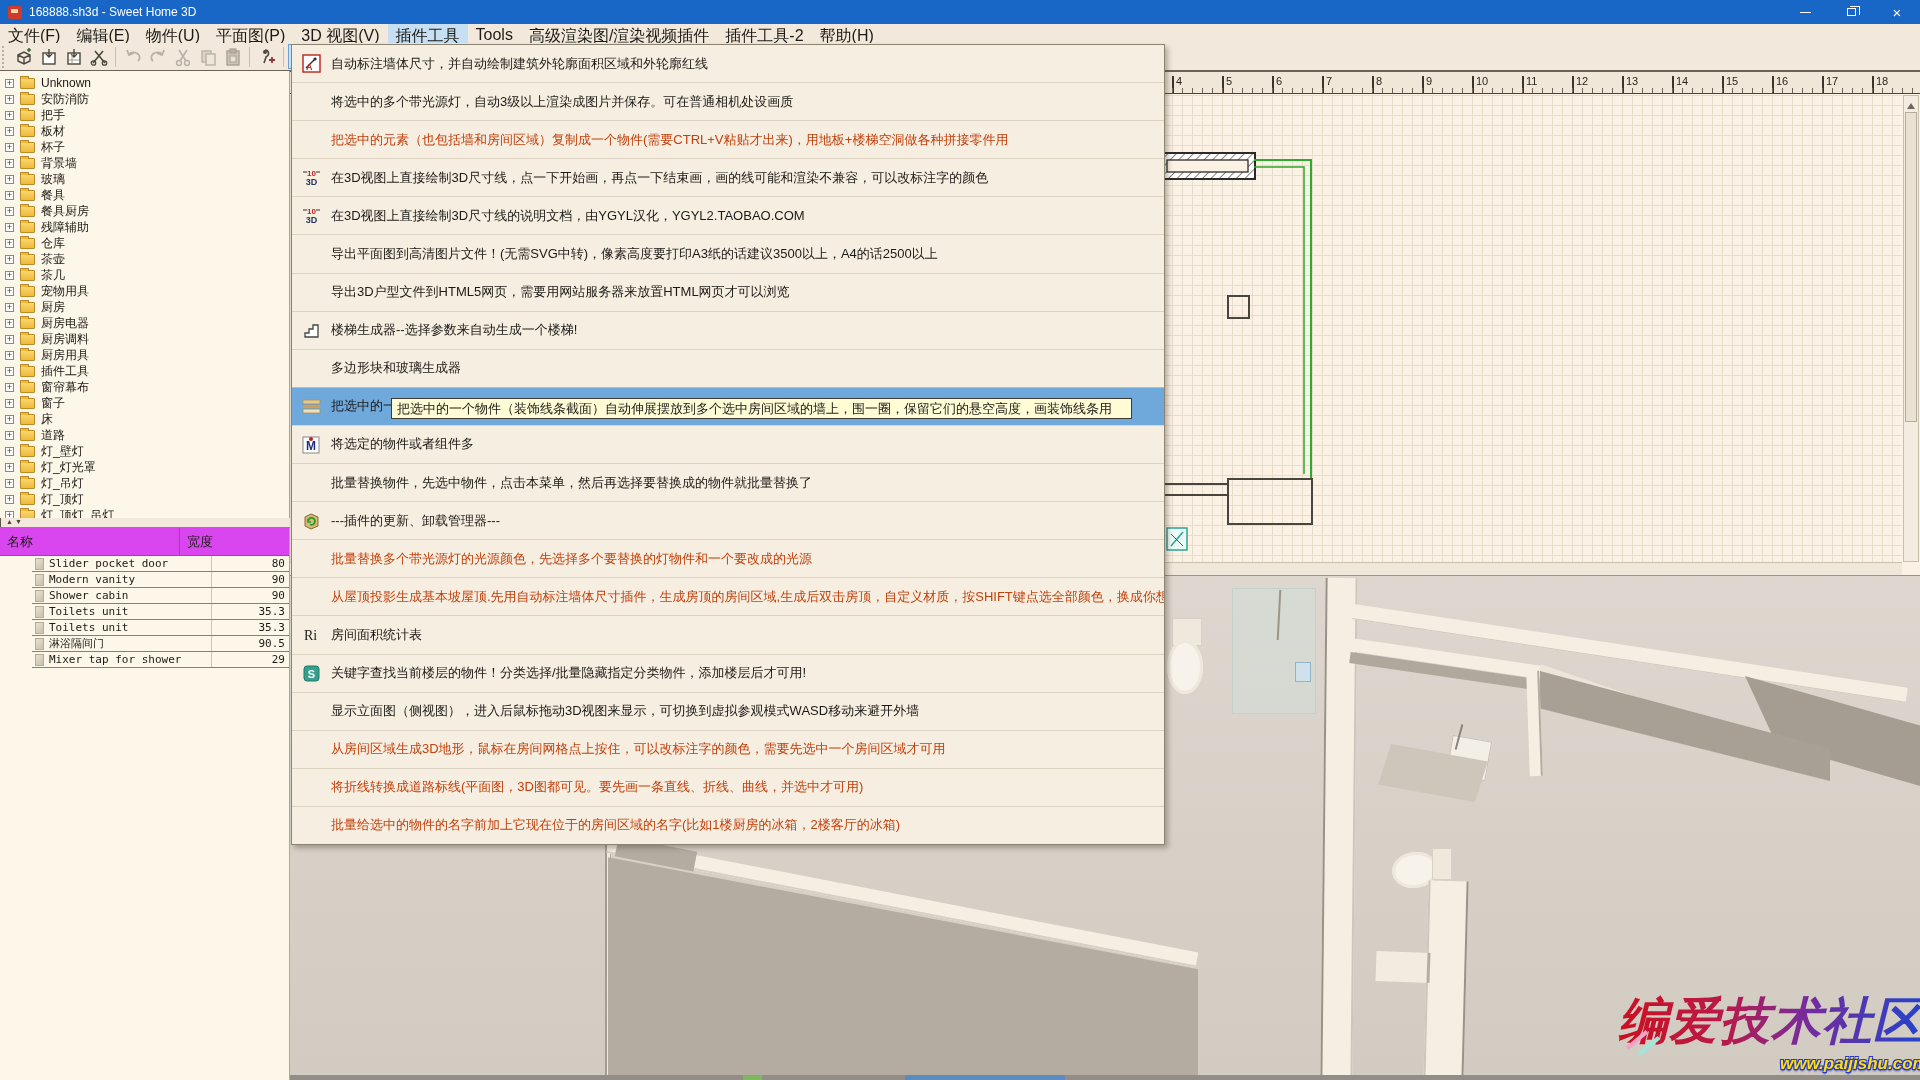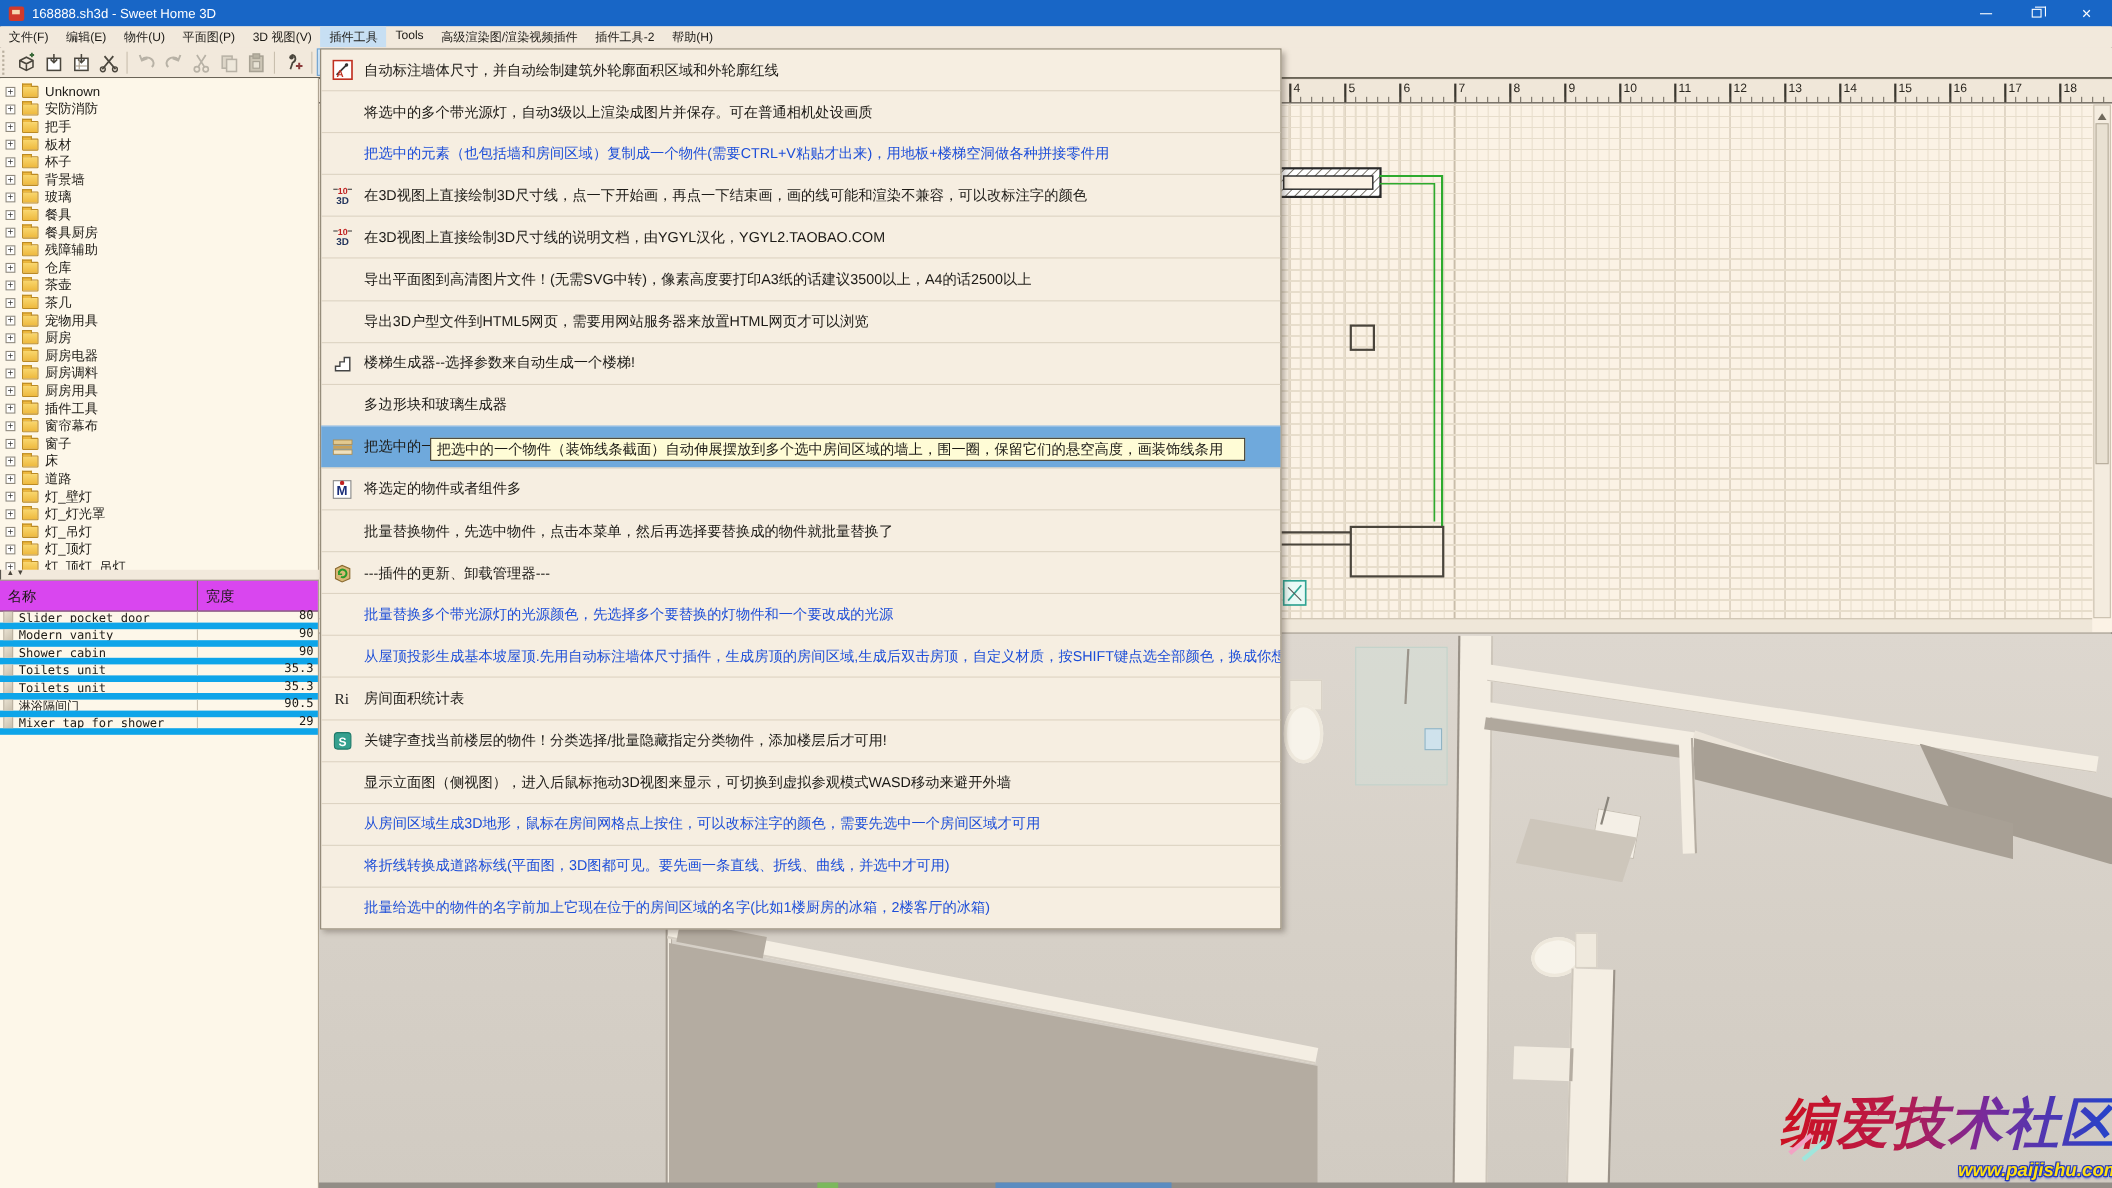--- a/index.html
+++ b/index.html
@@ -15,21 +15,21 @@
   .app-icon::after { content:""; position:absolute; left:3px; top:3px; width:7px; height:4px; background:#f6d8b0; }
   .win-controls { margin-left:auto; display:flex; height:24px; }
   .wc { width:46px; height:24px; display:flex; align-items:center; justify-content:center; }
   .wc-min i { width:11px; height:1px; background:#fff; display:block; }
   .wc-max i { width:9px; height:8px; border:1px solid #fff; display:block; position:relative; background:transparent; }
   .wc-max i::before { content:""; position:absolute; left:2px; top:-3px; width:9px; height:8px; border:1px solid #fff; border-bottom:none; border-left:none; }
   .wc-close { font-size:15px; line-height:1; }
 
   
   .menubar { position:absolute; left:0; top:24px; width:1920px; height:19px; background:#f2e9dc;
-             display:flex; align-items:stretch; font-size:11px; }
+             display:flex; align-items:stretch; font-size:16px; }
   .mb-item { padding:2px 8px 0 8px; white-space:nowrap; }
   .mb-item.active { background:#c7dff3; }
 
   
   .toolbar { position:absolute; left:0; top:43px; width:1920px; height:28px; background:#f2e9dc;
              border-bottom:1px solid #6a6457; display:flex; align-items:center; }
   .grip { width:5px; height:22px; margin:0 4px 0 2px; border-left:2px dotted #b8ae9e; }
   .tb-btn { width:25px; height:25px; display:flex; align-items:center; justify-content:center; border:1px solid transparent; flex:none; }
   .tb-btn.selected { background:#cfe6f8; border:1px solid #6fa2cf; }
   .tb-sep { width:1px; height:20px; background:#c9bfae; margin:0 4px; flex:none; }
@@ -45,22 +45,22 @@
   .folder::before { content:""; position:absolute; top:-3px; left:-1px; width:7px; height:2px; background:#eeb93e; border:1px solid #bb8a24; border-bottom:none; }
 
   .split-btns { position:absolute; left:6px; top:518px; font-size:7px; color:#4a453c; letter-spacing:2px; }
 
   
   .furniture { position:absolute; left:0; top:527px; width:290px; height:553px; background:#fdf7e9;
                border-right:1px solid #b1a794; border-top:1px solid #8d8577; }
   .tbl-header { height:28px; display:flex; align-items:center; background:#d946ef; border-bottom:1px solid #6f685c; font-size:13px; }
   .th1 { width:180px; padding-left:7px; border-right:1px solid #6f685c; height:100%; display:flex; align-items:center; }
   .th2 { flex:1; padding-left:7px; }
-  .tbl-row { height:16px; display:flex; align-items:flex-end; font-family:"DejaVu Sans Mono",monospace; font-size:11px;
-             border-bottom:6px solid #0ea5e9; }
+  .tbl-row { height:16px; display:flex; align-items:center; font-family:"DejaVu Sans Mono",monospace; font-size:11px;
+             border-bottom:1px solid #0ea5e9;margin-left:32px; }
   .td1 { width:180px; height:100%; border-right:1px solid #cfc5b4; display:flex; align-items:center; overflow:hidden; white-space:nowrap; }
   .thumb { width:9px; height:12px; border:1px solid #b5ab99; background:linear-gradient(135deg,#e8e0d0,#c9c0ae); margin:0 5px 0 3px; flex:none; }
   .td2 { flex:1; text-align:right; padding-right:4px; }
 
   
   .plan { position:absolute; left:290px; top:71px; width:1630px; height:504px; background:#fbf2e5; overflow:hidden;
           border-top:1px solid #6a6457; }
   .ruler { position:absolute; left:0; top:0; right:0; height:22px; background:#f0e7d9; border-bottom:1px solid #4a453c; }
   .ruler::after { content:""; position:absolute; left:0; right:0; bottom:0; height:5px;
                   background:repeating-linear-gradient(to right,#6b655a 0 1px,transparent 1px 10px);
@@ -91,21 +91,21 @@
               font-family:"Liberation Serif",serif; }
   .wm-url { font-size:17px; font-weight:bold; font-style:italic; color:#ffdf14; white-space:nowrap;
             text-shadow:-1px -1px 0 #2438c0, 1px -1px 0 #2438c0, -1px 1px 0 #2438c0, 1px 1px 0 #2438c0, 0 2px 2px #2438c0; }
 
   
   .plugin-menu { position:absolute; left:291px; top:44px; width:874px; height:801px; background:#f6eee1;
                  border:1px solid #8d8371; box-shadow:3px 3px 5px rgba(60,50,40,.35); z-index:50;
                  display:flex; flex-direction:column; }
   .pm-item { flex:1; display:flex; align-items:center; padding-left:9px; font-size:13px; white-space:nowrap; overflow:hidden; }
   .pm-item + .pm-item { border-top:1px solid #ddd3c2; }
-  .pm-item.gray { color:#1d4ed8; }
+  .pm-item.gray { color:#c2410c; }
   .pm-item.hl { background:#6fa9dc; border-top-color:#9cc3e6; }
   .pm-icon { width:20px; height:20px; margin-right:10px; flex:none; display:flex; align-items:center; justify-content:center; }
   .pm-tooltip { position:absolute; left:99px; top:353px; width:741px; height:21px; background:#fffcd6;
                 border:1px solid #3f3b30; font-size:13px; line-height:19px; padding:0 5px; z-index:60;
                 white-space:nowrap; overflow:hidden; }
 
   .taskbar { position:absolute; left:290px; top:1075px; width:1630px; height:5px; background:#928d86; }
   .tk-green { position:absolute; left:453px; width:19px; height:5px; background:#7cb85c; }
   .tk-blue  { position:absolute; left:615px; width:160px; height:5px; background:#5b8cc0; }
 </style>

